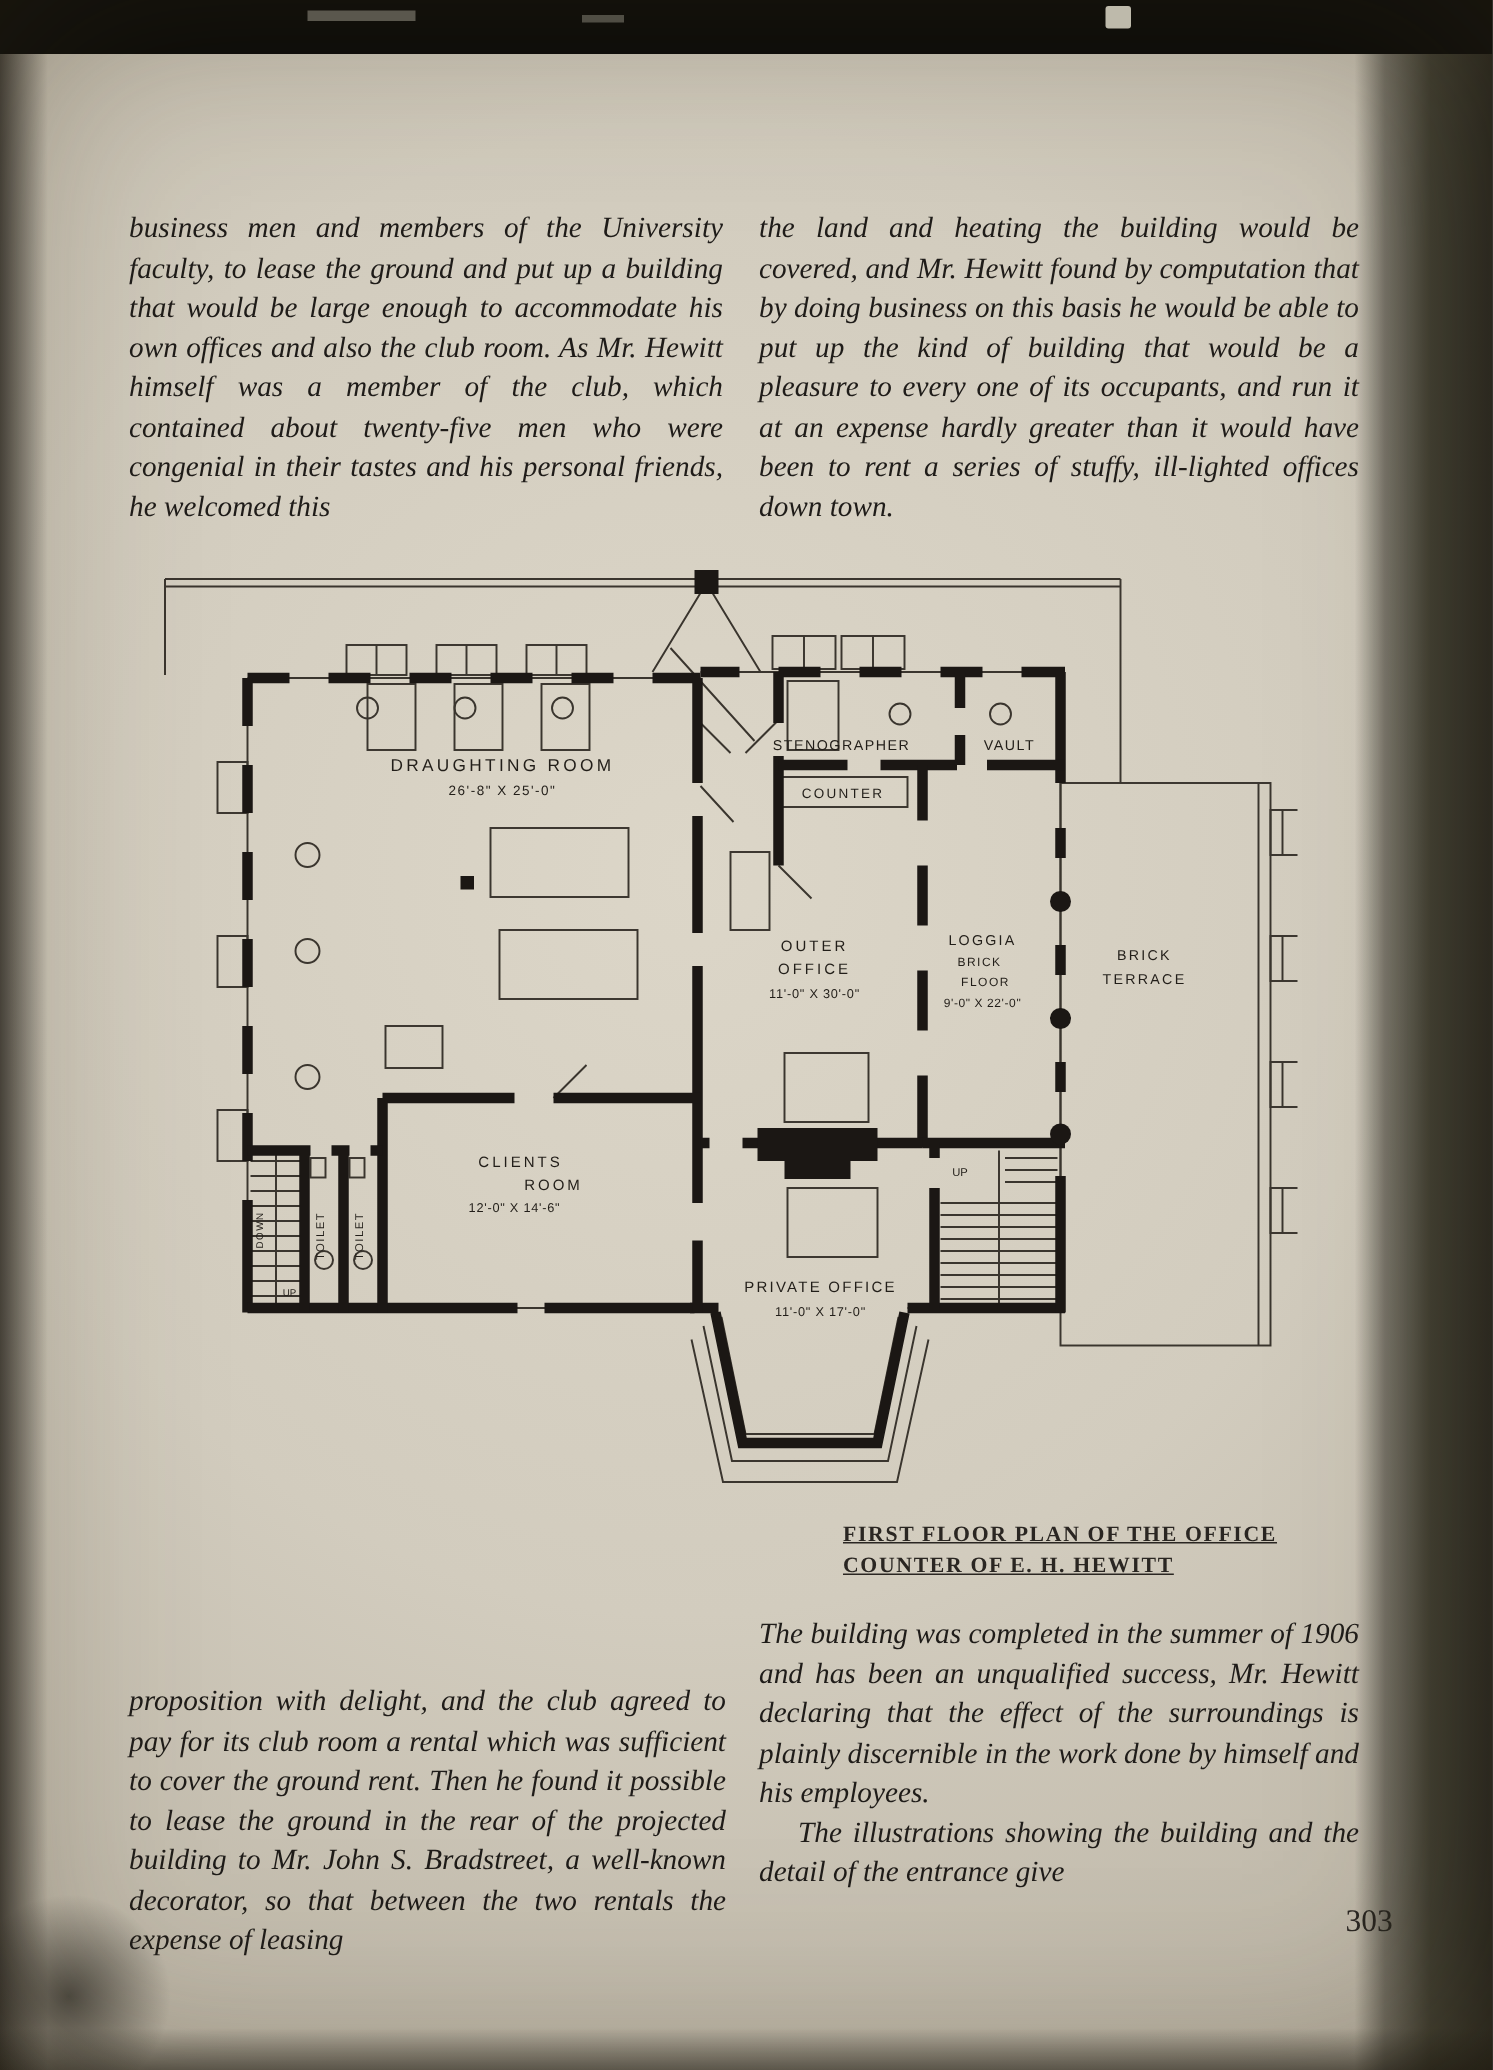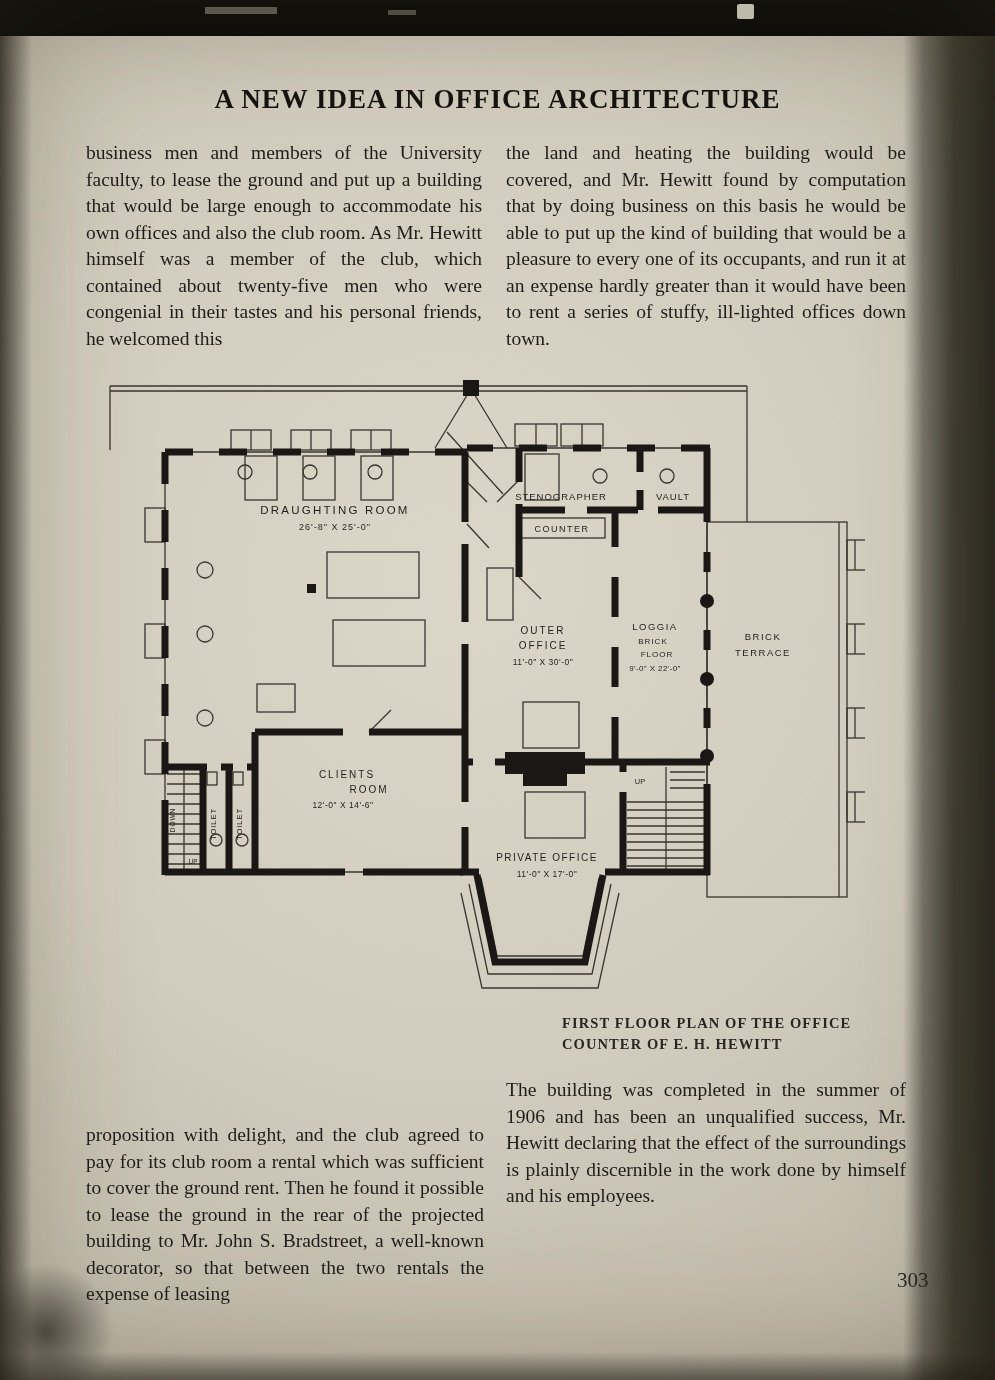--- a/index.html
+++ b/index.html
@@ -17,47 +17,46 @@
     background:linear-gradient(to right, rgba(33,32,24,0) 0%, rgba(33,32,24,.5) 22%, rgba(44,43,31,.88) 55%, rgba(28,27,20,.93) 100%);}
   .edge-bottom{position:absolute;left:0;right:0;bottom:0;height:28px;z-index:5;pointer-events:none;
     background:linear-gradient(to top, rgba(20,18,12,.55), rgba(20,18,12,0));}
   .blob-bl{position:absolute;left:-34px;bottom:-26px;width:160px;height:150px;z-index:5;pointer-events:none;
     background:radial-gradient(circle, rgba(12,11,8,.62), rgba(12,11,8,0) 62%);}
   .title{
     position:absolute;left:0;top:84px;width:995px;text-align:center;z-index:2;
     font-size:27px;font-weight:bold;letter-spacing:1px;color:#161310;
   }
   .col{position:absolute;z-index:2;font-size:19.5px;line-height:26.5px;text-align:justify;}
-  .col p{margin:0;}
+  .col p{margin:0;font-style:italic;}
   .col p.indent{text-indent:26px;}
   .tl{left:86px;top:140px;width:396px;}
   .tr{left:506px;top:140px;width:400px;}
   .bl{left:86px;top:1122px;width:398px;}
   .br{left:506px;top:1077px;width:400px;}
   .figure{position:absolute;left:95px;top:372px;width:770px;height:645px;z-index:2;}
   .caption{position:absolute;left:562px;top:1013px;z-index:2;font-size:14.5px;font-weight:bold;
-    letter-spacing:1.1px;line-height:21px;color:#2a2622;}
+    letter-spacing:1.1px;line-height:21px;color:#2a2622;text-decoration:underline;}
   .pagenum{position:absolute;left:897px;top:1268px;z-index:2;font-size:21px;color:#2a2623;}
   
   .plan-wall{stroke:#1b1714;stroke-width:7;fill:none;stroke-linecap:butt;}
   .plan-thin{stroke:#3a352e;stroke-width:1.3;fill:none;}
   .plan-fill{fill:#1b1714;stroke:none;}
   .plan-label{font-family:"Liberation Sans", sans-serif;fill:#221e19;}
 </style>
 </head>
 <body>
 
 <div class="scan">
 
   <div class="topbar"></div>
   <div class="speck" style="left:205px;top:7px;width:72px;height:7px;background:#c7c2b2;opacity:.4;"></div>
   <div class="speck" style="left:388px;top:10px;width:28px;height:5px;background:#c7c2b2;opacity:.35;"></div>
   <div class="speck" style="left:737px;top:4px;width:17px;height:15px;background:#ddd8c8;opacity:.85;border-radius:2px;"></div>
 
-  <div class="title">A NEW IDEA IN OFFICE ARCHITECTURE</div>
 
   <div class="col tl">
     <p>business men and members of the University faculty, to lease the ground and put up a building that would be large enough to accommodate his own offices and also the club room.  As Mr. Hewitt himself was a member of the club, which contained about twenty-five men who were congenial in their tastes and his personal friends, he welcomed this</p>
   </div>
   <div class="col tr">
     <p>the land and heating the building would be covered, and Mr. Hewitt found by computation that by doing business on this basis he would be able to put up the kind of building that would be a pleasure to every one of its occupants, and run it at an expense hardly greater than it would have been to rent a series of stuffy, ill-lighted offices down town.</p>
   </div>
 
   <svg class="figure" viewBox="0 0 770 645" aria-label="floor plan">
 
@@ -180,20 +179,21 @@
   <div class="caption">
     <div>FIRST FLOOR PLAN OF THE OFFICE</div>
     <div>COUNTER OF E. H. HEWITT</div>
   </div>
 
   <div class="col bl">
     <p>proposition with delight, and the club agreed to pay for its club room a rental which was sufficient to cover the ground rent.  Then he found it possible to lease the ground in the rear of the projected building to Mr. John S. Bradstreet, a well-known decorator, so that between the two rentals the expense of leasing</p>
   </div>
   <div class="col br">
     <p>The building was completed in the summer of 1906 and has been an unqualified success, Mr. Hewitt declaring that the effect of the surroundings is plainly discernible in the work done by himself and his employees.</p>
+    <p class="indent">The illustrations showing the building and the detail of the entrance give</p>
   </div>
 
   <div class="pagenum">303</div>
 
   <div class="edge-left"></div>
   <div class="edge-right"></div>
   <div class="edge-bottom"></div>
   <div class="blob-bl"></div>
 </div>
 

